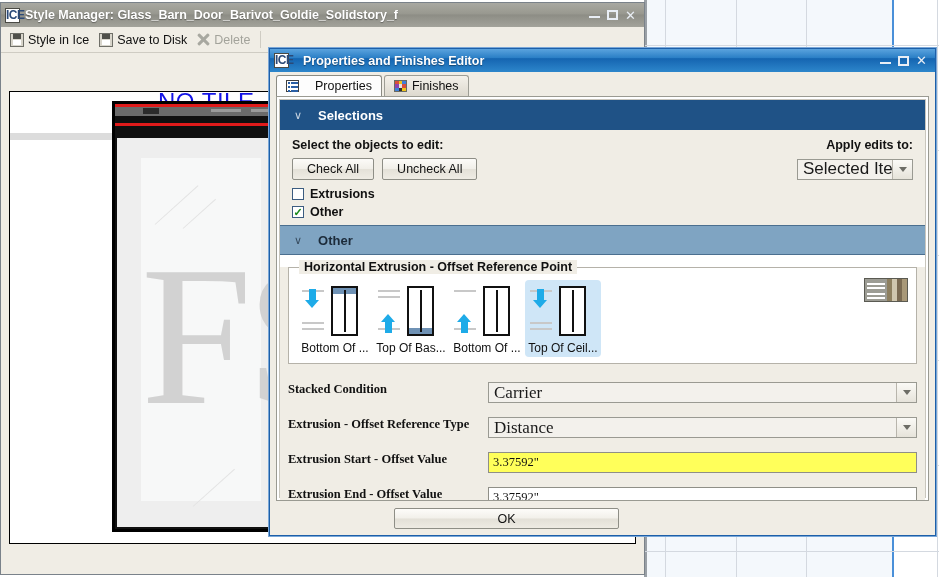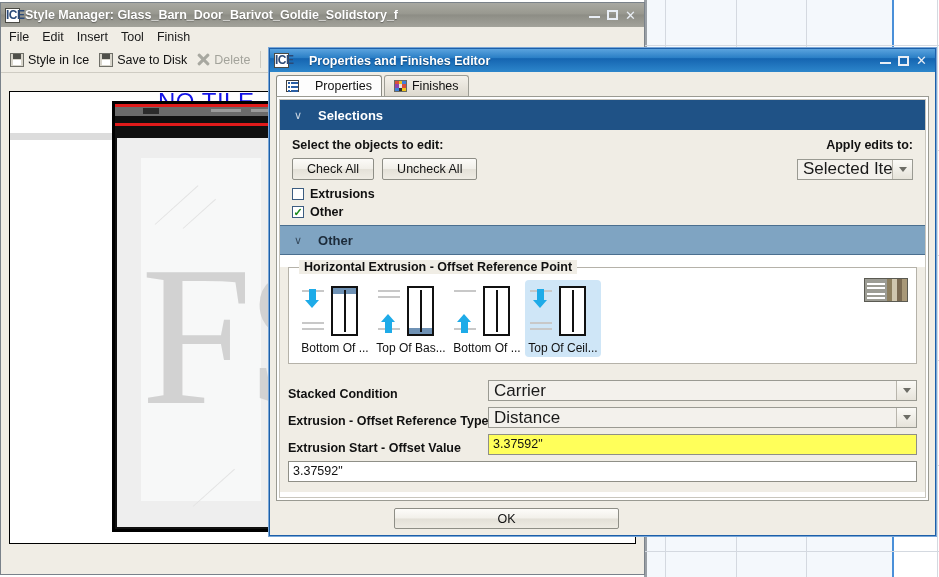--- a/index.html
+++ b/index.html
@@ -71,21 +71,21 @@
     letter-spacing:-6px;user-select:none;}
   .glint{position:absolute;background:#e3e3e3;height:1px;transform:rotate(-42deg);transform-origin:left center;}
 
   
   #pf-editor{left:269px;top:48px;width:667px;height:488px;
     background:#f0ede5;border:1px solid #1d5fa8;box-sizing:border-box;
     box-shadow:0 0 0 1px #79a7d8;}
   #pf-titlebar{height:23px;
     background:linear-gradient(to bottom,#5ba3de 0%,#2b7fc6 38%,#1565b1 42%,#2d86cb 100%);
     display:flex;align-items:center;padding:0 4px;box-sizing:border-box;}
-  #pf-title-text{color:#ffffff;font-weight:bold;font-size:12.5px;margin-left:20px;
+  #pf-title-text{color:#ffffff;font-weight:bold;font-size:12.5px;margin-left:14px;
     text-shadow:0 1px 1px rgba(0,0,0,.4);white-space:nowrap;}
 
   #pf-tabstrip{height:24px;padding:3px 0 0 6px;box-sizing:border-box;
     display:flex;align-items:flex-end;background:#f0ede5;}
   .tab{height:21px;display:flex;align-items:center;gap:5px;padding:0 9px;
     font-size:12.5px;color:#111;box-sizing:border-box;
     border:1px solid #9d9d95;border-bottom:none;border-radius:3px 3px 0 0;}
   .tab.active{background:#fdfdfd;border-color:#8b8b83;position:relative;z-index:3;gap:16px;}
   .tab.inactive{background:linear-gradient(to bottom,#f4f1ea,#ddd9cf);margin-left:2px;}
   .ico-list{width:13px;height:12px;background:#ffffff;border:1px solid #3f3f3f;
@@ -147,21 +147,21 @@
   .ah{position:absolute;left:4px;width:7px;background:#1eabe8;}
   .at{position:absolute;left:0;width:0;height:0;border-left:7.5px solid transparent;border-right:7.5px solid transparent;}
   .at.dn{border-top:8px solid #1eabe8;bottom:0;}
   .at.up{border-bottom:8px solid #1eabe8;top:0;}
   #mini-legend{position:absolute;right:8px;top:10px;width:44px;height:24px;
     border:1px solid #5a5a52;background:#ffffff;box-sizing:border-box;display:flex;}
   #mini-legend .ml-left{width:22px;background:#9c9c94;position:relative;}
   #mini-legend .ml-left i{position:absolute;left:2px;right:2px;height:2px;background:#ffffff;}
   #mini-legend .ml-right{flex:1;display:grid;grid-template-columns:repeat(4,1fr);}
 
-  .field-row{display:flex;align-items:flex-end;margin:0 8px;height:27px;}
+  .field-row{display:flex;align-items:flex-start;margin:8px 8px;height:27px;font-family:Liberation Serif, serif;}
   .field-row .fl{font-weight:bold;font-size:12.5px;color:#111;white-space:nowrap;}
   .txt{flex:1;height:21px;border:1px solid #8f8f87;background:#ffffff;
     font-size:12.5px;color:#111;line-height:19px;padding:0 4px;box-sizing:border-box;}
   .txt.hl{background:#ffff5a;}
 
   #pf-footer{position:absolute;left:0;right:15px;bottom:0;height:34px;}
   #ok-button{position:absolute;left:124px;bottom:6px;width:225px;height:21px;
     border:1px solid #8e8e86;border-radius:2px;
     background:linear-gradient(to bottom,#fdfcf9 0%,#f2f0ea 48%,#e3e0d7 52%,#eeebe3 100%);
     font-size:12.5px;color:#111;display:flex;align-items:center;justify-content:center;
@@ -193,27 +193,20 @@
   <div id="sm-titlebar">
     <div class="app-badge">ICE</div>
     <div id="sm-title-text">Style Manager: Glass_Barn_Door_Barivot_Goldie_Solidstory_f</div>
     <div class="wbtns">
       <span class="wbtn mn"></span>
       <span class="wbtn mx"></span>
       <span class="wbtn">✕</span>
     </div>
   </div>
 
-  <div id="sm-menubar">
-    <span>File</span>
-    <span>Edit</span>
-    <span>Insert</span>
-    <span>Tool</span>
-    <span>Finish</span>
-  </div>
 
   <div id="sm-toolbar">
     <div class="tb-item">
       <span class="ico-save"></span>
       <span>Style in Ice</span>
     </div>
     <div class="tb-item">
       <span class="ico-save"></span>
       <span>Save to Disk</span>
     </div>
@@ -443,20 +436,21 @@
               </span>
           </div>
         </div>
 
         <div class="field-row">
           <span class="fl" style="width:200px;">Extrusion Start - Offset Value</span>
           <div class="txt hl">3.37592"</div>
         </div>
 
         <div class="field-row">
+          <span class="fl" style="width:200px;">Extrusion End - Offset Value</span>
           <div class="txt">3.37592"</div>
         </div>
 
       </div>
     </div>
   </div>
 
   <div id="pf-footer">
     <div id="ok-button">OK</div>
   </div>

